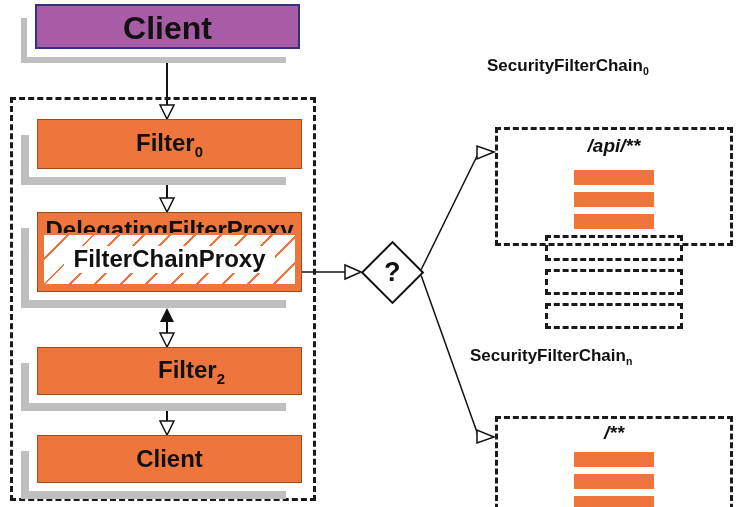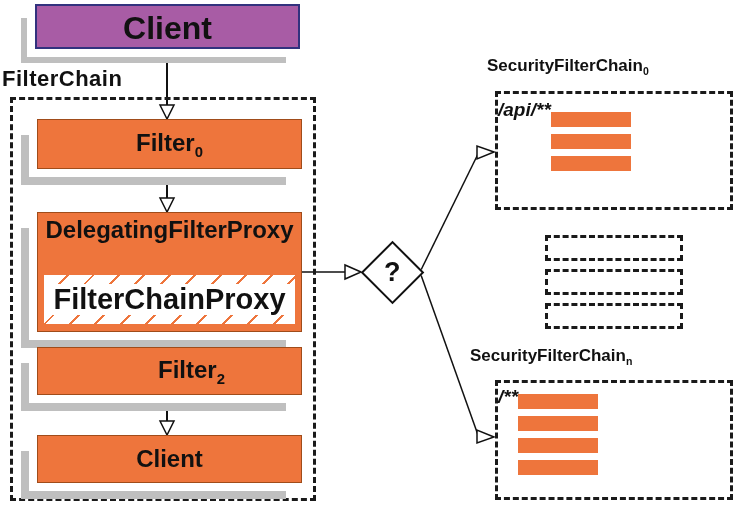--- a/index.html
+++ b/index.html
@@ -38,31 +38,31 @@
     font-size: 32px;
     box-shadow: -8px 8px 0 var(--sheet), -14px 14px 0 var(--shadow);
     align-items: flex-end;
   }
   .orange-box {
     background: var(--orange);
     border: 1px solid var(--orange-border);
     font-size: 24px;
   }
   .filter0-box  { left: 37px; top: 119px; width: 265px; height: 50px; }
-  .dfp-box      { left: 37px; top: 212px; width: 265px; height: 120px;
+  .dfp-box      { left: 37px; top: 212px; width: 265px; height: 80px;
                   flex-direction: column; justify-content: flex-start; padding-top: 3px; }
   .filter2-box  { left: 37px; top: 347px; width: 265px; height: 48px; padding-left: 44px; }
   .servlet-box  { left: 37px; top: 435px; width: 265px; height: 48px; }
   .fcp-box {
     position: absolute; left: 4px; right: 4px; bottom: 5px; height: 53px;
     background-color: #ffffff;
     background-image: repeating-linear-gradient(135deg, transparent 0 16px, var(--orange) 16px 18px);
     border: 2px solid var(--orange);
     display: flex; align-items: center; justify-content: center;
-    font-size: 29px;
+    font-size: 24px;
   }
   .fcp-box .fcp-label { background: #ffffff; padding: 0 9px; line-height: 1.1; }
   .chain-label {
     position: absolute; left: 2px; top: 66px;
     font-size: 22px; letter-spacing: 0.5px;
   }
   .main-dashed {
     position: absolute; left: 10px; top: 97px; width: 306px; height: 404px;
     border: 3px dashed var(--dash);
   }
@@ -73,21 +73,21 @@
     display: flex; align-items: center; justify-content: center;
   }
   .diamond .q { transform: rotate(-45deg); font-size: 27px; line-height: 1; }
   .sfc-title { position: absolute; font-size: 17px; white-space: nowrap; }
   .sfc-title-0 { left: 487px; top: 56px; }
   .sfc-title-n { left: 470px; top: 346px; }
   sub { font-size: 62%; }
   .sfc-box {
     position: absolute; left: 495px; width: 238px;
     border: 3px dashed var(--dash);
-    display: flex; 
+    display: flex; flex-direction: column; align-items: center; margin-top: 36px;
   }
   .sfc-box-0 { top: 91px;  height: 119px; padding-top: 5px; }
   .sfc-box-n { top: 380px; height: 120px; padding-top: 3px; }
   .url-pattern { font-size: 19px; font-style: italic; }
   .bars { display: flex; flex-direction: column; gap: 7px; }
   .sfc-box-0 .bars { margin-top: 13px; }
   .sfc-box-n .bars { margin-top: 8px; }
   .filter-bar { width: 80px; height: 15px; background: var(--orange); }
   .placeholders {
     position: absolute; left: 545px; top: 235px;
@@ -136,21 +136,20 @@
       <line x1="421" y1="270" x2="478" y2="154" stroke="#111" stroke-width="1.5"></line>
       <polygon points="494,152 477,146 477,159" fill="#fff" stroke="#111" stroke-width="1.5"></polygon>
     </g>
 
     <g>
       <line x1="421" y1="275" x2="478" y2="435" stroke="#111" stroke-width="1.5"></line>
       <polygon points="494,437 477,430 477,443" fill="#fff" stroke="#111" stroke-width="1.5"></polygon>
     </g>
   </svg>
 
-  <div class="chain-label">FilterChain</div>
   <div class="main-dashed"></div>
 
   <div class="box client-box">
     <span>Client</span>
   </div>
 
   <div class="box orange-box stacked filter0-box">
     <span><span>Filter</span><sub>0</sub></span>
   </div>
 

